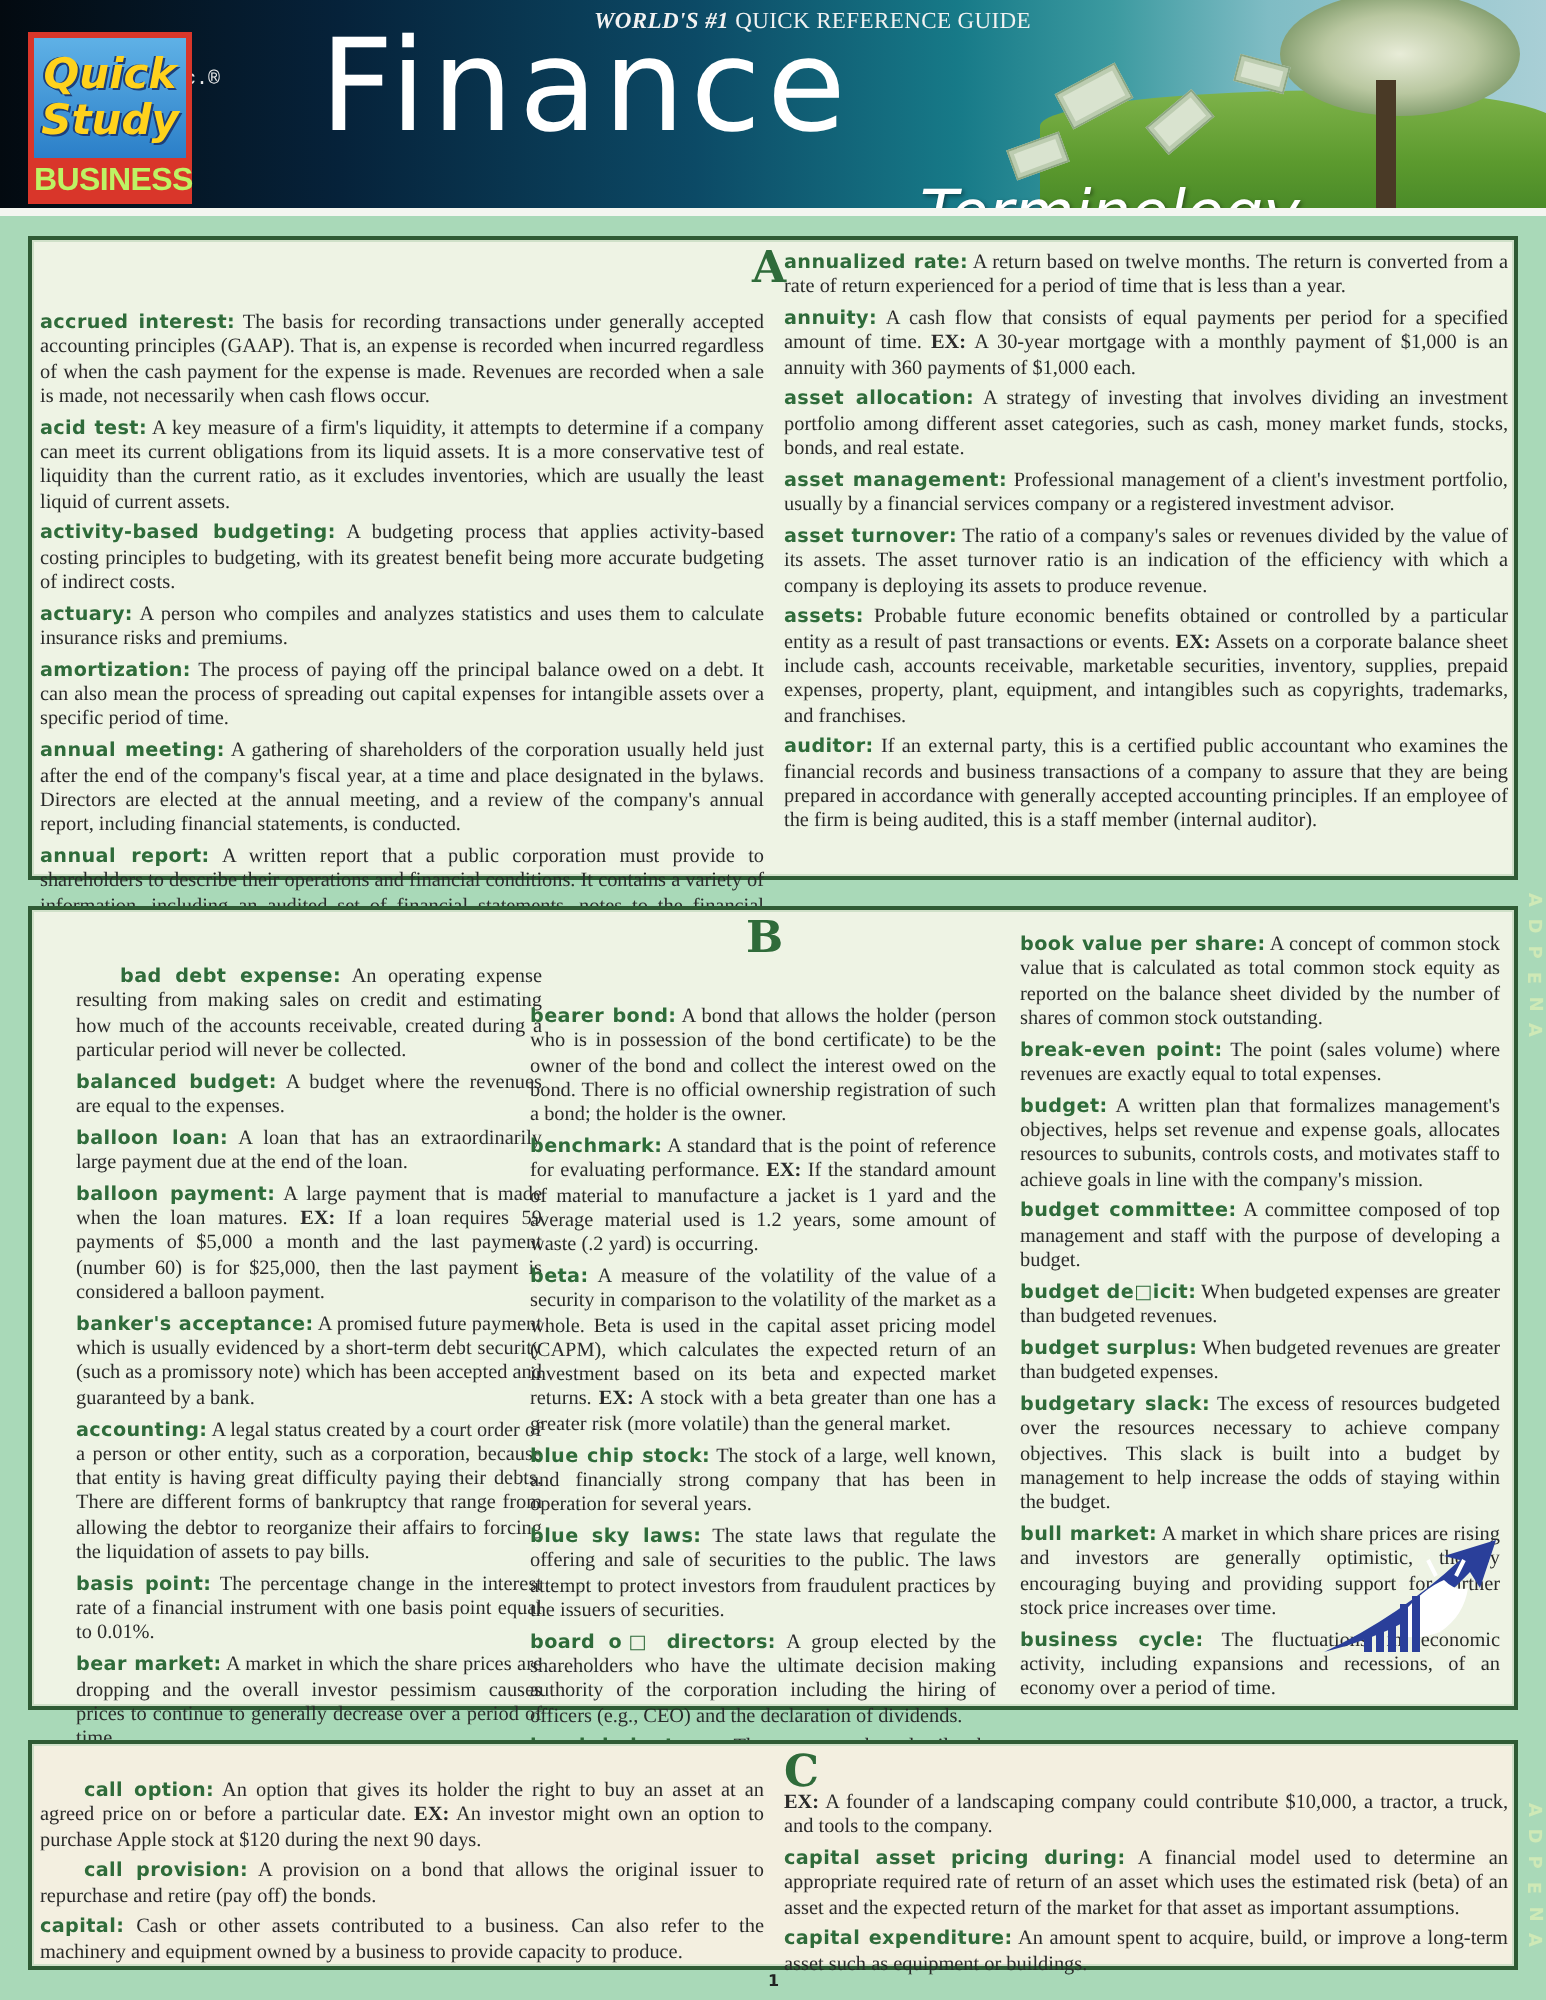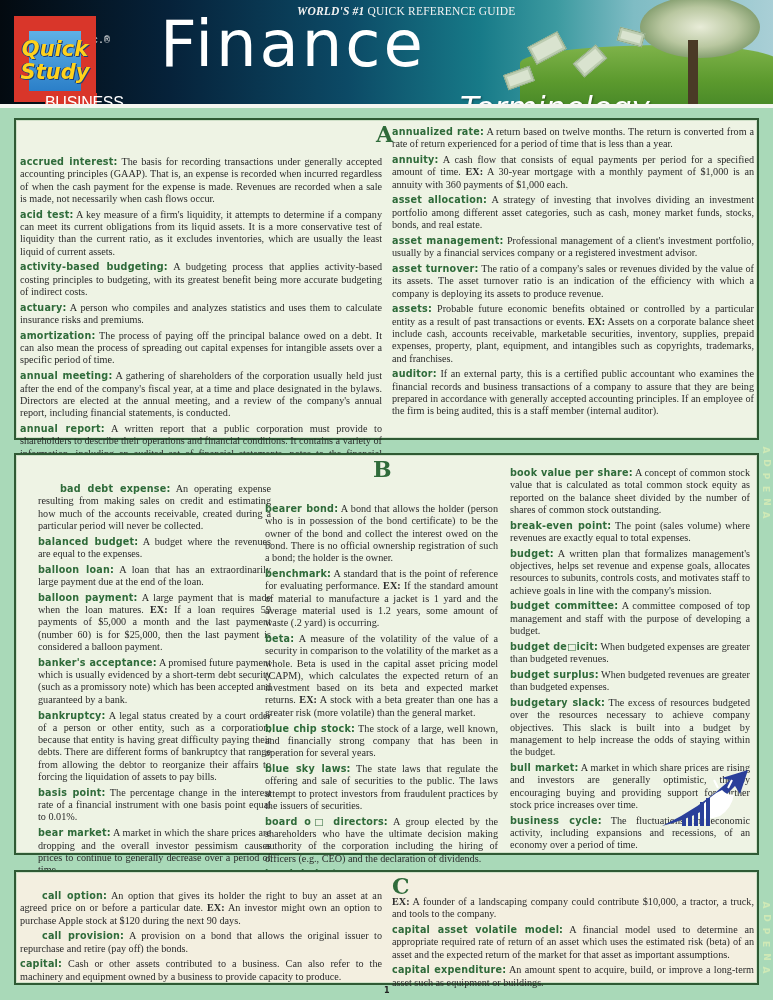--- a/index.html
+++ b/index.html
@@ -34,35 +34,35 @@
     position: absolute; background: #d9e3cf; border: 1px solid #8ea783;
     box-shadow: inset 0 0 0 2px #bcccb0;
   }
   .brand-small {
     position: absolute; left: 14px; top: 11px; font-size: 10px; color: #e9e9e9;
     font-family: Liberation Mono, monospace;
     margin-top: 24px;
   }
   .logo {
     position: absolute; left: 14px; top: 16px; width: 82px; height: 86px;
-    background: #d9362a; padding: 15px;
+    background: #d9362a; padding: 3px;
   }
   .logo-inner {
     width: 100%; height: 60px; background: linear-gradient(180deg, #5fb1e6, #2b7fc8);
     display: flex; flex-direction: column; align-items: center; justify-content: center;
   }
   .logo-word {
     font-family: "DejaVu Sans", sans-serif; font-weight: bold; font-style: italic;
     font-size: 21px; line-height: 23px; color: #ffd21c;
     text-shadow: 1px 1px 0 #1d3f7a, -1px 0 0 #1d3f7a;
   }
   .logo-business {
     margin-top: 2px; width: 100%; height: 19px; background: #d9362a;
-    color: #ffffff; font-family: "Liberation Sans", sans-serif; font-weight: normal;
-    font-size: 16px; line-height: 19px; text-align: center; letter-spacing: -0.3px; margin-left: 16px;
+    color: #bef264; font-family: "Liberation Sans", sans-serif; font-weight: bold;
+    font-size: 16px; line-height: 19px; text-align: center; letter-spacing: -0.3px;
   }
   .tagline {
     position: absolute; left: 297px; top: 5px; font-size: 11.5px; color: #f2f2f2;
     letter-spacing: 0.2px;
   }
   .tagline b { font-style: italic; }
   .title-main {
     position: absolute; left: 160px; top: 8px; font-family: "DejaVu Sans", sans-serif;
     font-size: 64px; line-height: 72px; color: #ffffff; letter-spacing: 3px; font-weight: normal;
   }
@@ -159,21 +159,21 @@
 </div>
 
 <div class="section" id="secB">
   <div class="section-letter" style="left:357px;top:2px;">B</div>
   <div class="col" style="left:4px;top:28px;width:233px;margin-left:18px;">
       <p class="entry indent"><span class="term">bad debt expense:</span><span> An operating expense resulting from making sales on credit and estimating how much of the accounts receivable, created during a particular period will never be collected.</span></p>
       <p class="entry"><span class="term">balanced budget:</span><span> A budget where the revenues are equal to the expenses.</span></p>
       <p class="entry"><span class="term">balloon loan:</span><span> A loan that has an extraordinarily large payment due at the end of the loan.</span></p>
       <p class="entry"><span class="term">balloon payment:</span><span> A large payment that is made when the loan matures. </span><span class="ex">EX:</span><span> If a loan requires 59 payments of $5,000 a month and the last payment (number 60) is for $25,000, then the last payment is considered a balloon payment.</span></p>
       <p class="entry"><span class="term">banker's acceptance:</span><span> A promised future payment which is usually evidenced by a short-term debt security (such as a promissory note) which has been accepted and guaranteed by a bank.</span></p>
-      <p class="entry"><span class="term">bankruptcy:</span><span> A legal status created by a court order of a person or other entity, such as a corporation, because that entity is having great difficulty paying their debts. There are different forms of bankruptcy that range from allowing the debtor to reorganize their affairs to forcing the liquidation of assets to pay bills.</span></p>
+      <p class="entry"><span class="term">accounting:</span><span> A legal status created by a court order of a person or other entity, such as a corporation, because that entity is having great difficulty paying their debts. There are different forms of bankruptcy that range from allowing the debtor to reorganize their affairs to forcing the liquidation of assets to pay bills.</span></p>
       <p class="entry"><span class="term">basis point:</span><span> The percentage change in the interest rate of a financial instrument with one basis point equal to 0.01%.</span></p>
       <p class="entry"><span class="term">bear market:</span><span> A market in which the share prices are dropping and the overall investor pessimism causes prices to continue to generally decrease over a period of time.</span></p>
     </div>
   <div class="col" style="left:249px;top:24px;width:233px;margin-top:24px;">
       <p class="entry"><span class="term">bearer bond:</span><span> A bond that allows the holder (person who is in possession of the bond certificate) to be the owner of the bond and collect the interest owed on the bond. There is no official ownership registration of such a bond; the holder is the owner.</span></p>
       <p class="entry"><span class="term">benchmark:</span><span> A standard that is the point of reference for evaluating performance. </span><span class="ex">EX:</span><span> If the standard amount of material to manufacture a jacket is 1 yard and the average material used is 1.2 years, some amount of waste (.2 yard) is occurring.</span></p>
       <p class="entry"><span class="term">beta:</span><span> A measure of the volatility of the value of a security in comparison to the volatility of the market as a whole. Beta is used in the capital asset pricing model (CAPM), which calculates the expected return of an investment based on its beta and expected market returns. </span><span class="ex">EX:</span><span> A stock with a beta greater than one has a greater risk (more volatile) than the general market.</span></p>
       <p class="entry"><span class="term">blue chip stock:</span><span> The stock of a large, well known, and financially strong company that has been in operation for several years.</span></p>
       <p class="entry"><span class="term">blue sky laws:</span><span> The state laws that regulate the offering and sale of securities to the public. The laws attempt to protect investors from fraudulent practices by the issuers of securities.</span></p>
       <p class="entry"><span class="term">board o□ directors:</span><span> A group elected by the shareholders who have the ultimate decision making authority of the corporation including the hiring of officers (e.g., CEO) and the declaration of dividends.</span></p>
@@ -205,21 +205,21 @@
 
 <div class="section" id="secC">
   <div class="section-letter" style="left:376px;top:2px;">C</div>
   <div class="col" style="left:4px;top:18px;width:362px;">
       <p class="entry indent"><span class="term">call option:</span><span> An option that gives its holder the right to buy an asset at an agreed price on or before a particular date. </span><span class="ex">EX:</span><span> An investor might own an option to purchase Apple stock at $120 during the next 90 days.</span></p>
       <p class="entry indent"><span class="term">call provision:</span><span> A provision on a bond that allows the original issuer to repurchase and retire (pay off) the bonds.</span></p>
       <p class="entry"><span class="term">capital:</span><span> Cash or other assets contributed to a business. Can also refer to the machinery and equipment owned by a business to provide capacity to produce.</span></p>
     </div>
   <div class="col" style="left:376px;top:24px;width:362px;">
       <p class="entry"><span class="ex">EX:</span><span> A founder of a landscaping company could contribute $10,000, a tractor, a truck, and tools to the company.</span></p>
-      <p class="entry"><span class="term">capital asset volatile model:</span><span> A financial model used to determine an appropriate required rate of return of an asset which uses the estimated risk (beta) of an asset and the expected return of the market for that asset as important assumptions.</span></p>
+      <p class="entry"><span class="term">capital asset pricing during:</span><span> A financial model used to determine an appropriate required rate of return of an asset which uses the estimated risk (beta) of an asset and the expected return of the market for that asset as important assumptions.</span></p>
       <p class="entry"><span class="term">capital expenditure:</span><span> An amount spent to acquire, build, or improve a long-term asset such as equipment or buildings.</span></p>
     </div>
 </div>
 
 <div class="side-tab">
     <span>A</span>
     <span>D</span>
     <span>P</span>
     <span>E</span>
     <span>N</span>

